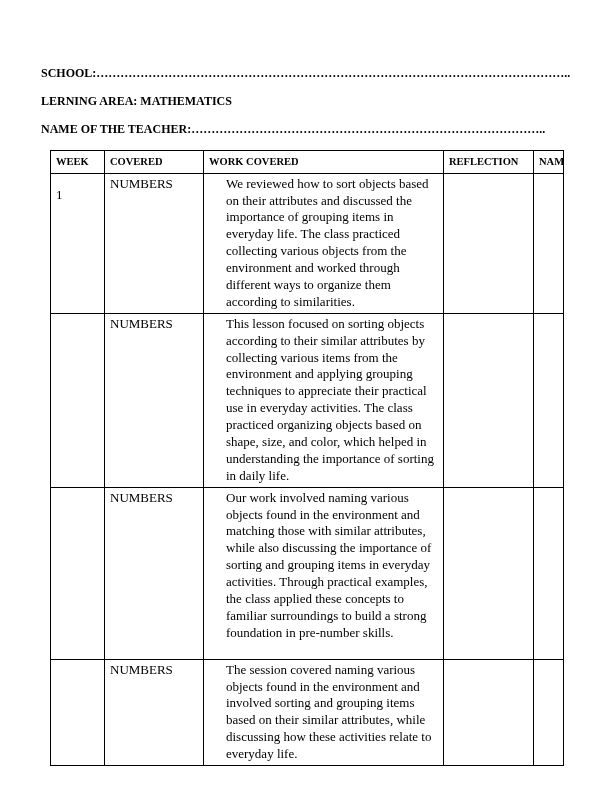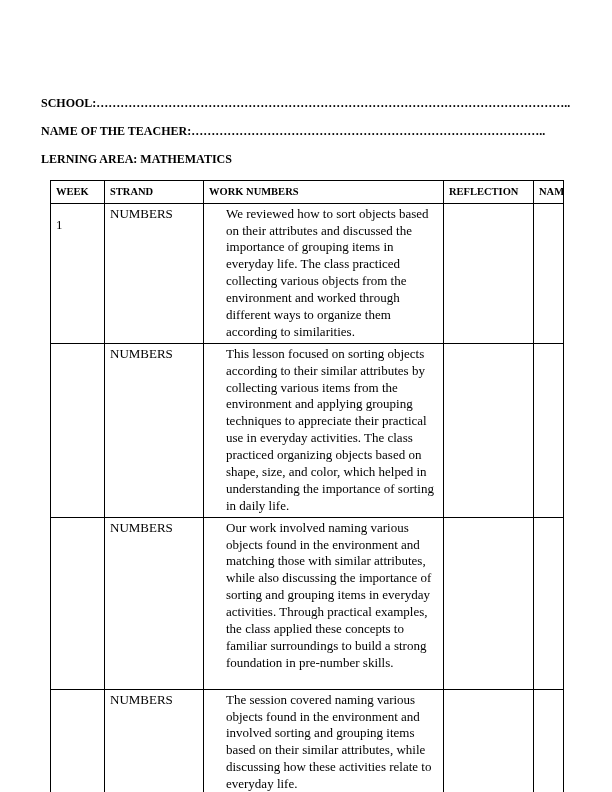--- a/index.html
+++ b/index.html
@@ -9,21 +9,21 @@
     height: 792px;
     margin: 0 auto;
     font-family: "Liberation Serif", serif;
     color: #000000;
     position: relative;
     overflow: hidden;
   }
   .page {
     width: 612px;
     height: 792px;
-    padding: 96px 40px 0 41px;
+    padding: 66px 40px 0 41px;
     background: #ffffff;
   }
   .header-line {
     font-size: 12px;
     font-weight: bold;
     line-height: 14px;
     margin-bottom: 14px;
     white-space: nowrap;
     overflow: hidden;
   }
@@ -64,37 +64,37 @@
   col.c-work { width: 240px; }
   col.c-reflection { width: 90px; }
   col.c-sign { width: 30px; }
 </style>
 </head>
 <body>
 
 <div class="page">
 
   <p class="header-line">SCHOOL:………………………………………………………………………………………………………..</p>
+  <p class="header-line">LERNING AREA: MATHEMATICS</p>
   <p class="header-line">NAME OF THE TEACHER:……………………………………………………………………………..</p>
-  <p class="header-line">LERNING AREA: MATHEMATICS</p>
 
   <div class="table-wrap">
     <table class="scheme">
       <colgroup>
         <col class="c-week">
         <col class="c-strand">
         <col class="c-work">
         <col class="c-reflection">
         <col class="c-sign">
       </colgroup>
       <thead>
         <tr>
           <th>WEEK</th>
-          <th>STRAND</th>
-          <th>WORK NUMBERS</th>
+          <th>COVERED</th>
+          <th>WORK COVERED</th>
           <th>REFLECTION</th>
           <th>NAME</th>
         </tr>
       </thead>
       <tbody>
         <tr class="row-1">
           <td class="cell-week">1</td>
           <td class="cell-strand">NUMBERS</td>
           <td class="cell-work">We reviewed how to sort objects based on their attributes and discussed the importance of grouping items in everyday life. The class practiced collecting various objects from the environment and worked through different ways to organize them according to similarities.</td>
           <td class="cell-reflection"></td>

